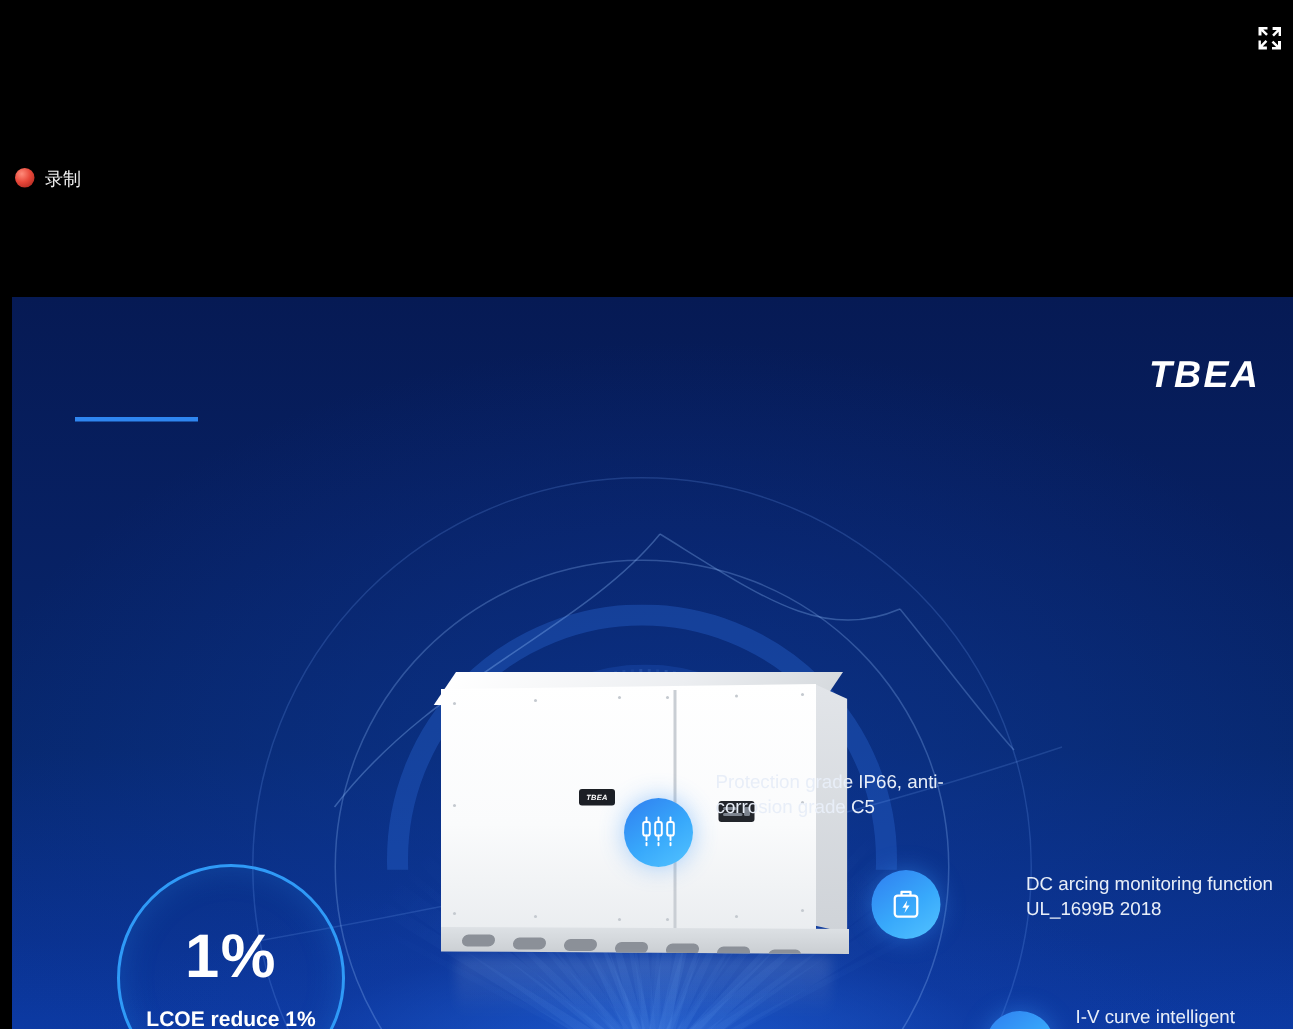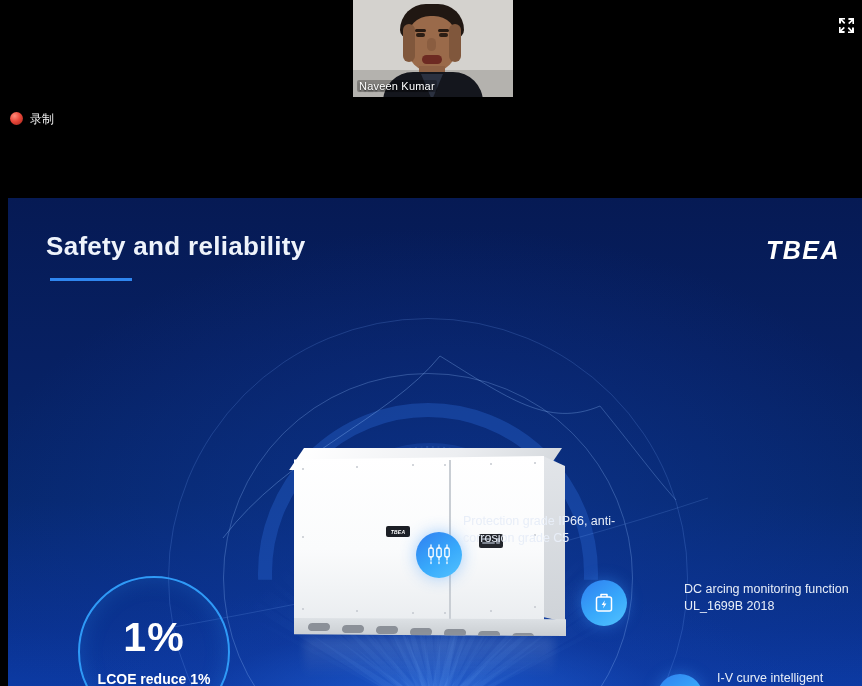--- a/index.html
+++ b/index.html
@@ -138,21 +138,21 @@
     width:46px; height:46px; border-radius:50%; flex:0 0 46px;
     background:linear-gradient(145deg,#2f7ef0 0%, #38a9fb 55%, #53c3ff 100%);
     display:flex; align-items:center; justify-content:center;
     box-shadow:0 0 16px rgba(60,150,250,.45);
   }
   .feature-text{
     color:#e8eef8; font-size:12.5px; line-height:1.33; padding-top:1px;
   }
 
   #feature-1{ left:408px; top:334px; }
-  #feature-1 .feature-text{ position:absolute; left:47px; top:-20px; width:170px; }
+  #feature-1 .feature-text{ position:absolute; left:61px; top:-20px; width:170px; }
   #feature-2{ left:573px; top:382px; }
   #feature-2 .feature-text{ position:absolute; left:63px; top:0px; width:165px;margin-left:40px; }
   #feature-3{ left:649px; top:476px; }
   #feature-3 .feature-text{ position:absolute; left:60px; top:-5px; width:135px; }
 
   
   .connector{ position:absolute; left:0; top:0; width:854px; height:488px; pointer-events:none; }
 
   
   #product{ position:absolute; left:286px; top:250px; width:280px; height:200px; }
@@ -204,38 +204,20 @@
     filter:blur(4px);
   }
 </style>
 </head>
 <body>
 
 <div id="root">
 
   <div id="conference">
 
-    <div id="video-tile">
-      <div class="p-bg-wall"></div>
-      <div class="p-bg-floor"></div>
-      <div class="p-hair"></div>
-      <div class="p-face"></div>
-      <div class="p-shadowL"></div>
-      <div class="p-shadowR"></div>
-      <div class="p-browL"></div>
-      <div class="p-browR"></div>
-      <div class="p-eyeL"></div>
-      <div class="p-eyeR"></div>
-      <div class="p-nose"></div>
-      <div class="p-mouth"></div>
-      <div class="p-neck"></div>
-      <div class="p-suit"></div>
-      <div class="p-shirtV"></div>
-      <div id="video-name">Naveen Kumar</div>
-    </div>
 
     <div id="fullscreen-btn">
       <svg width="17" height="17" viewBox="0 0 17 17">
         <path d="M1 1 h6 v1.6 H4.2 L7.3 5.7 6.1 6.9 3 3.8 V6.6 H1 Z" fill="#ffffff"></path>
         <path d="M16 1 v6 h-1.6 V4.2 L11.3 7.3 10.1 6.1 13.2 3 H10.4 V1 Z" fill="#ffffff"></path>
         <path d="M1 16 v-6 h1.6 v2.8 L5.7 9.7 6.9 10.9 3.8 14 H6.6 V16 Z" fill="#ffffff"></path>
         <path d="M16 16 h-6 v-1.6 h2.8 L9.7 11.3 10.9 10.1 14 13.2 V10.4 H16 Z" fill="#ffffff"></path>
       </svg>
     </div>
 
@@ -355,21 +337,20 @@
         <div class="tick" style="transform: translateX(-50%) rotate(80deg); height: 10px; opacity: 0.24;"></div>
       </div>
 
     <svg class="connector" viewBox="0 0 854 488">
       <path d="M215 340 C 280 255, 380 222, 432 158" stroke="rgba(150,195,255,.33)" stroke-width="1" fill="none"></path>
       <path d="M432 158 C 500 200, 540 230, 592 208" stroke="rgba(150,195,255,.30)" stroke-width="1" fill="none"></path>
       <path d="M592 208 C 630 255, 648 280, 668 302" stroke="rgba(150,195,255,.28)" stroke-width="1" fill="none"></path>
       <path d="M160 430 C 330 400, 520 360, 700 300" stroke="rgba(130,175,255,.18)" stroke-width="1" fill="none"></path>
     </svg>
 
-    <div id="slide-title">Safety and reliability</div>
     <div id="title-underline"></div>
     <div id="brand-logo">TBEA</div>
 
     <div id="product">
       <div id="cab-top"></div>
       <div id="cab-side"></div>
       <div id="cab-face">
           <div class="screw" style="left: 8px; top: 12px;"></div>
           <div class="screw" style="left: 62px; top: 10px;"></div>
           <div class="screw" style="left: 118px; top: 8px;"></div>

